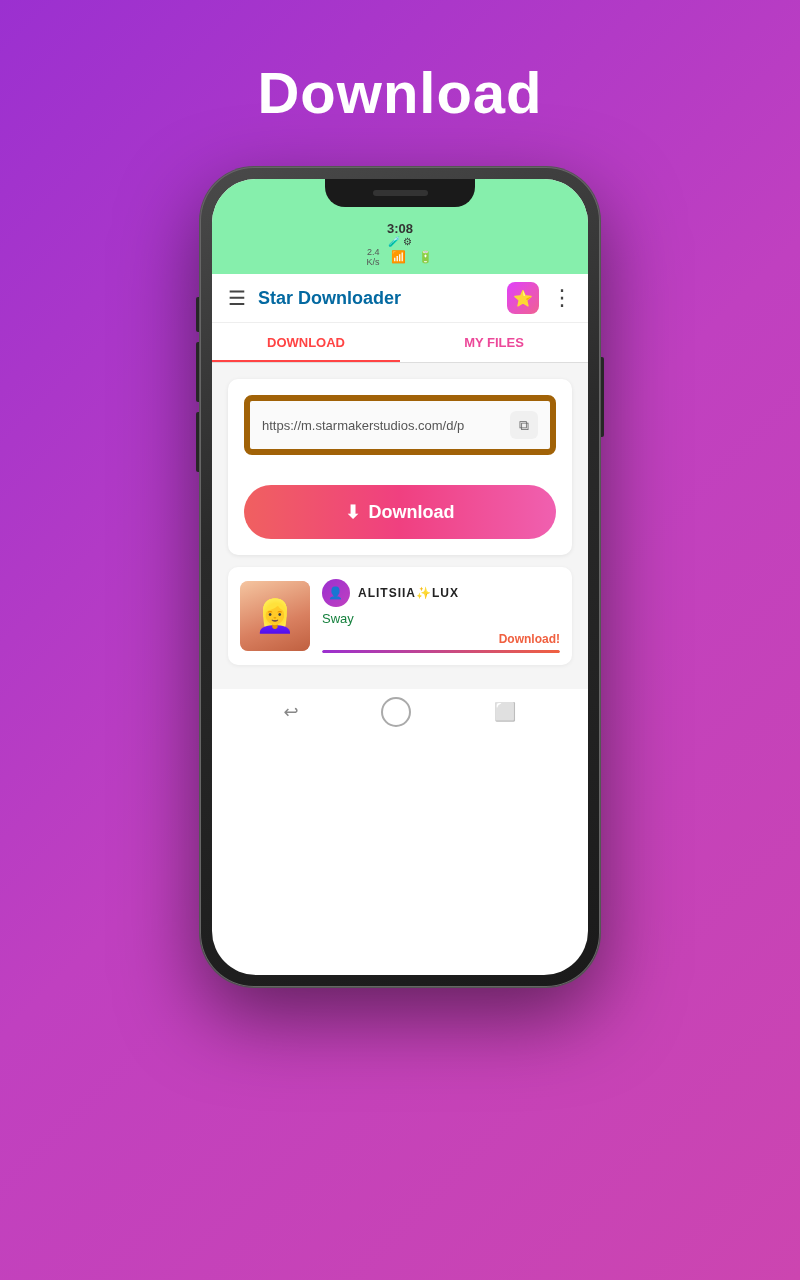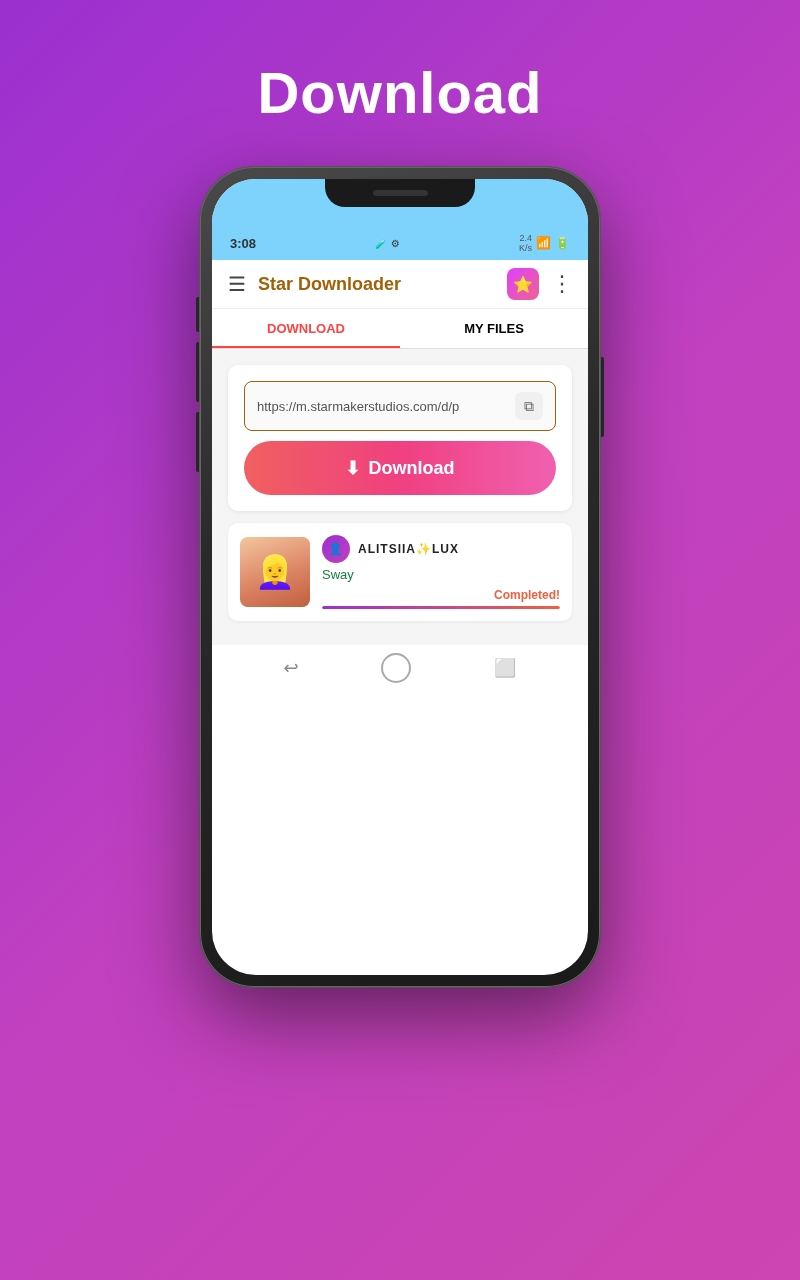--- a/index.html
+++ b/index.html
@@ -66,24 +66,25 @@
       height: 6px;
       background: #333;
       border-radius: 3px;
     }
 
     
     .status-bar {
       display: flex;
       align-items: center;
       justify-content: space-between;
-      padding: 54px 18px 6px 18px;
+      padding: 42px 18px 6px 18px;
       font-size: 11px;
       color: #333;
-      background: #7dd3fc;
+      background: #86efac;
+      flex-direction: column;
     }
 
     .status-time {
       font-weight: 700;
       font-size: 13px;
     }
 
     .status-icons {
       display: flex;
       align-items: center;
@@ -104,21 +105,21 @@
       font-size: 20px;
       color: #444;
       cursor: pointer;
       margin-right: 12px;
     }
 
     .app-bar-title {
       flex: 1;
       font-size: 18px;
       font-weight: 700;
-      color: #a16207;
+      color: #0369a1;
     }
 
     .app-bar-icon {
       width: 32px;
       height: 32px;
       border-radius: 8px;
       background: linear-gradient(135deg, #e040fb, #f06292);
       display: flex;
       align-items: center;
       justify-content: center;
@@ -139,21 +140,21 @@
       background: #fff;
       border-bottom: 1px solid #ddd;
     }
 
     .tab {
       flex: 1;
       text-align: center;
       padding: 12px 0;
       font-size: 13px;
       font-weight: 700;
-      color: #000000;
+      color: #ec4899;
       cursor: pointer;
       position: relative;
     }
 
     .tab.active {
       color: #f44;
     }
 
     .tab.active::after {
       content: '';
@@ -176,24 +177,24 @@
       background: #fff;
       border-radius: 10px;
       padding: 16px;
       box-shadow: 0 1px 4px rgba(0,0,0,0.08);
       margin-bottom: 12px;
     }
 
     .url-input-row {
       display: flex;
       align-items: center;
-      border: 1px solid #a16207;
+      border: 6px solid #a16207;
       border-radius: 8px;
       padding: 10px 12px;
-      margin-bottom: 10px;
+      margin-bottom: 30px;
       background: #fafafa;
     }
 
     .url-text {
       flex: 1;
       font-size: 13px;
       color: #555;
       overflow: hidden;
       text-overflow: ellipsis;
       white-space: nowrap;
@@ -400,21 +401,21 @@
 
       <div class="notch">
         <div class="notch-speaker"></div>
       </div>
 
       <div class="status-bar">
         <span class="status-time">3:08</span>
         <div class="status-icons">
           <span>🧪 ⚙</span>
         </div>
-        <div style="display:flex; align-items:center; gap:4px;">
+        <div style="display:flex; align-items:center; gap:12px;">
           <span style="font-size:9px; text-align:right; line-height:1.2; color:#555;">2.4<br>K/s</span>
           <span style="font-size:12px;">📶</span>
           <span style="font-size:12px;">🔋</span>
         </div>
       </div>
 
       <div class="app-bar">
         <div class="app-bar-menu">
           <span>☰</span>
         </div>
@@ -454,21 +455,21 @@
 
             <div style="width:70px; height:70px; background: linear-gradient(160deg, #f5c5a0 0%, #d98060 60%, #c06040 100%); display:flex; align-items:center; justify-content:center; font-size:32px; border-radius:8px;">👱‍♀️</div>
           </div>
           <div class="item-info">
             <div class="item-user-row">
               <div class="item-avatar">👤</div>
               <span class="item-username">ALITSIIA✨LUX</span>
             </div>
             <div class="item-song">Sway</div>
             <div class="item-progress-row">
-              <span class="item-status">Completed!</span>
+              <span class="item-status">Download!</span>
             </div>
             <div class="progress-bar-wrap">
               <div class="progress-bar-fill" style="width:100%;"></div>
             </div>
           </div>
         </div>
 
       </div>
 
       <div class="home-bar-area">

